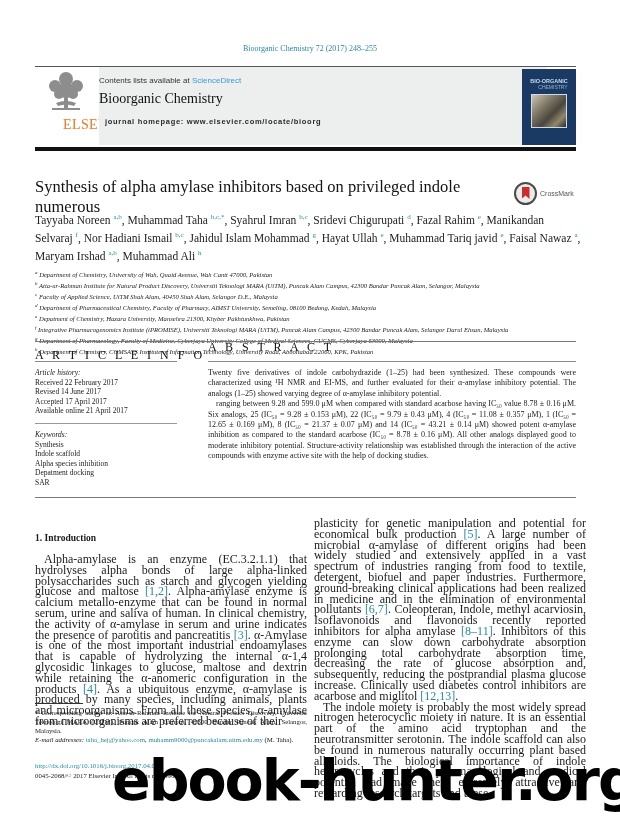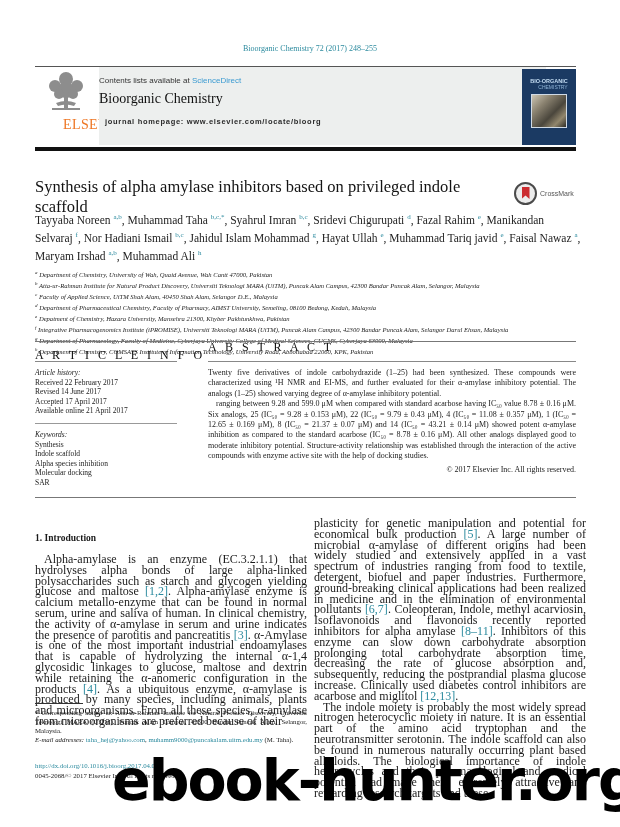--- a/index.html
+++ b/index.html
@@ -120,21 +120,21 @@
   </div>
 
   <div class="cover">
     <div class="cover-title">BIO-ORGANIC</div>
     <div class="cover-sub">CHEMISTRY</div>
     <div class="cover-img"></div>
   </div>
 
   <div class="blackbar"></div>
 
-  <div class="title">Synthesis of alpha amylase inhibitors based on privileged indole scaffold</div>
+  <div class="title">Synthesis of alpha amylase inhibitors based on privileged indole numerous</div>
 
   <div class="crossmark">
     <div class="cm-circle">
       <div class="cm-mark"></div>
     </div>
     <div class="cm-label">CrossMark</div>
   </div>
 
   <div class="authors"><span>Tayyaba Noreen <sup>a,b</sup>, </span><span>Muhammad Taha <sup>b,c,*</sup>, </span><span>Syahrul Imran <sup>b,c</sup>, </span><span>Sridevi Chigurupati <sup>d</sup>, </span><span>Fazal Rahim <sup>e</sup>, </span><span>Manikandan Selvaraj <sup>f</sup>, </span><span>Nor Hadiani Ismail <sup>b,c</sup>, </span><span>Jahidul Islam Mohammad <sup>g</sup>, </span><span>Hayat Ullah <sup>e</sup>, </span><span>Muhammad Tariq javid <sup>e</sup>, </span><span>Faisal Nawaz <sup>a</sup>, </span><span>Maryam Irshad <sup>a,b</sup>, </span><span>Muhammad Ali <sup>h</sup></span></div>
 
@@ -163,29 +163,28 @@
         <div>Revised 14 June 2017</div>
         <div>Accepted 17 April 2017</div>
         <div>Available online 21 April 2017</div>
       </div>
     <div class="info-rule"></div>
     <div class="ih-label">Keywords:</div>
     <div>
         <div>Synthesis</div>
         <div>Indole scaffold</div>
         <div>Alpha species inhibition</div>
-        <div>Molecular docking</div>
+        <div>Depatment docking</div>
         <div>SAR</div>
       </div>
   </div>
 
   <div class="abs-content">
     <p>Twenty five derivatives of indole carbohydrazide (1–25) had been synthesized. These compounds were characterized using ¹H NMR and EI-MS, and further evaluated for their α-amylase inhibitory potential. The analogs (1–25) showed varying degree of α-amylase inhibitory potential.</p>
     <p class="abs-p2">ranging between 9.28 and 599.0 μM when compared with standard acarbose having IC₅₀ value 8.78 ± 0.16 μM. Six analogs, 25 (IC₅₀ = 9.28 ± 0.153 μM), 22 (IC₅₀ = 9.79 ± 0.43 μM), 4 (IC₅₀ = 11.08 ± 0.357 μM), 1 (IC₅₀ = 12.65 ± 0.169 μM), 8 (IC₅₀ = 21.37 ± 0.07 μM) and 14 (IC₅₀ = 43.21 ± 0.14 μM) showed potent α-amylase inhibition as compared to the standard acarbose (IC₅₀ = 8.78 ± 0.16 μM). All other analogs displayed good to moderate inhibitory potential. Structure-activity relationship was established through the interaction of the active compounds with enzyme active site with the help of docking studies.</p>
-    <div class="copyright">© 2017 Elsevier Inc. All rights reserved.</div>
   </div>
 
   <div class="rule-c"></div>
 
   <div class="intro-head">1. Introduction</div>
 
   <div class="col col-left">
     <p class="indent cites">Alpha-amylase is an enzyme (EC.3.2.1.1) that hydrolyses alpha bonds of large alpha-linked polysaccharides such as starch and glycogen yielding glucose and maltose <span class="ref">[1,2]</span>. Alpha-amylase enzyme is calcium metallo-enzyme that can be found in normal serum, urine and saliva of human. In clinical chemistry, the activity of α-amylase in serum and urine indicates the presence of parotitis and pancreatitis <span class="ref">[3]</span>. α-Amylase is one of the most important industrial endoamylases that is capable of hydrolyzing the internal α-1,4 glycosidic linkages to glucose, maltose and dextrin while retaining the α-anomeric configuration in the products <span class="ref">[4]</span>. As a ubiquitous enzyme, α-amylase is produced by many species, including animals, plants and microorganisms. From all these species, α-amylase from microorganisms are preferred because of their</p>
   </div>
 

